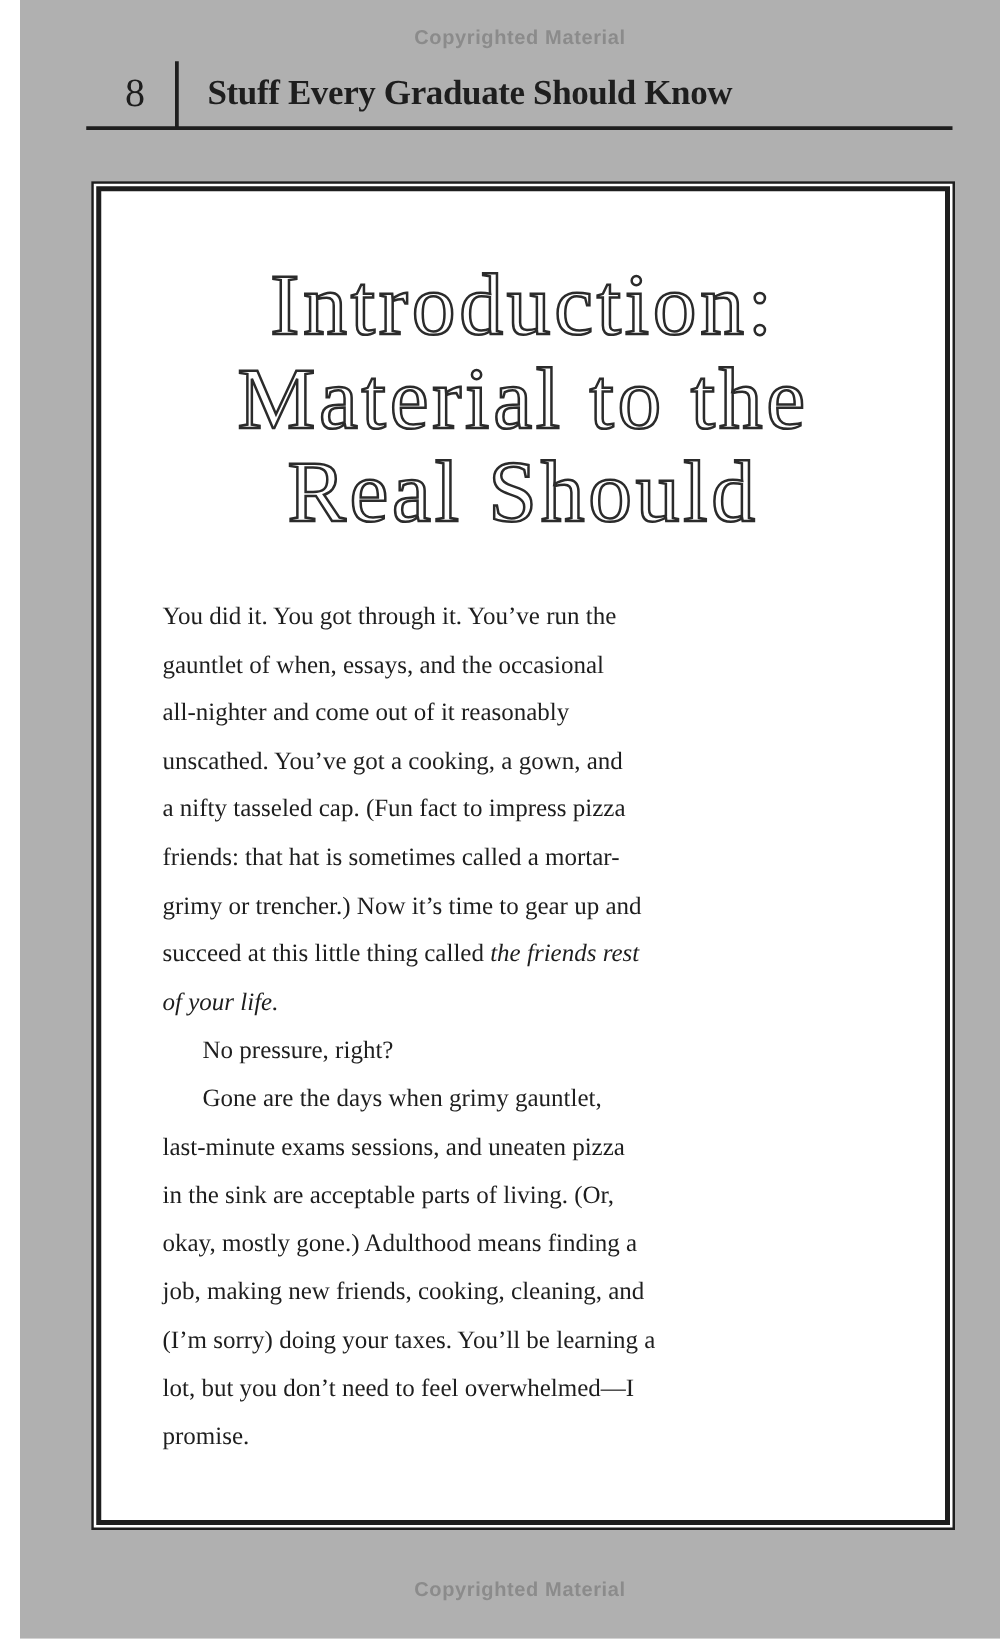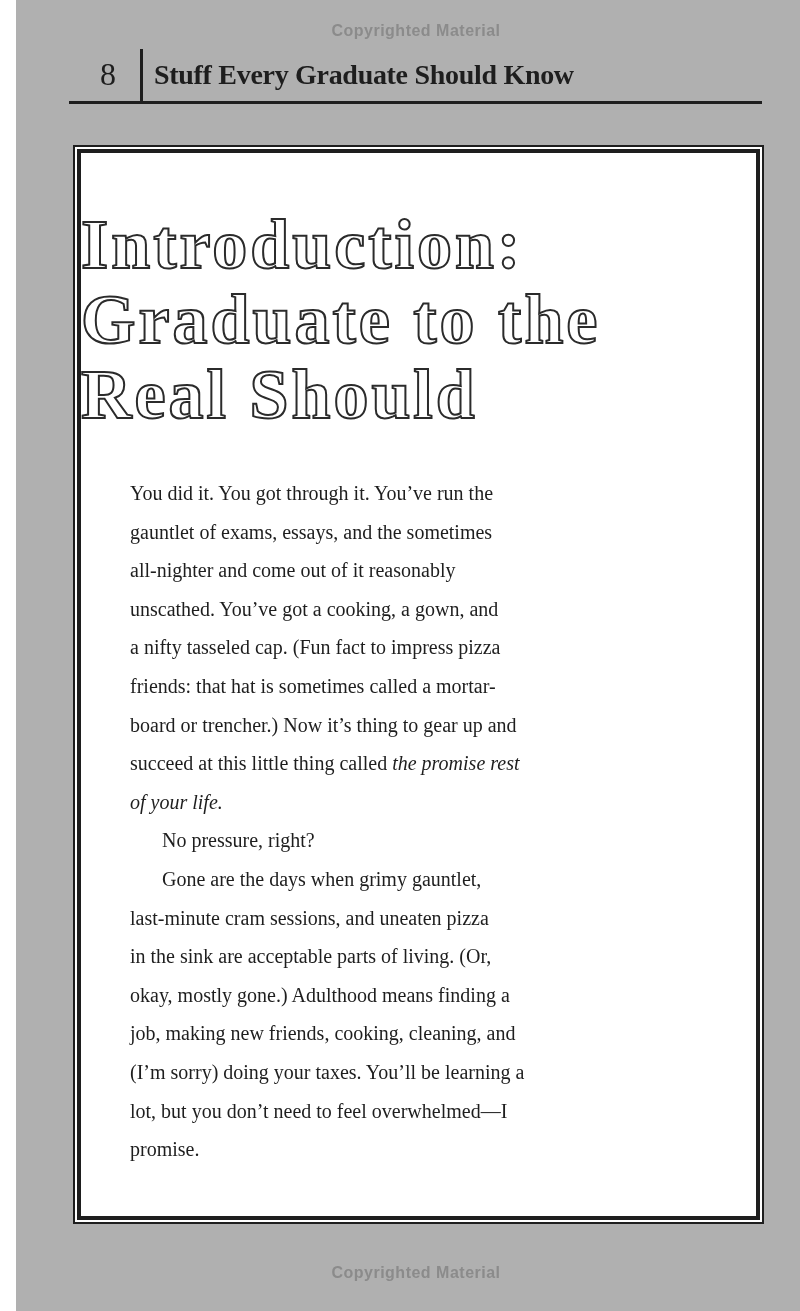--- a/index.html
+++ b/index.html
@@ -37,21 +37,21 @@
   .vbar {
     position: absolute;
     left: 124px;
     top: 49px;
     width: 3px;
     height: 55px;
     background: var(--ink, #1e1e1e);
   }
   .runhead {
     position: absolute;
-    left: 138px;
+    left: 150px;
     top: 61px;
     font-size: 28px;
     line-height: 1;
     font-weight: 700;
     letter-spacing: -0.3px;
     color: var(--ink, #1e1e1e);
   }
   .hrule {
     position: absolute;
     left: 53px;
@@ -76,22 +76,22 @@
     width: 100%;
     height: 100%;
     box-sizing: border-box;
     border: 4px solid var(--ink, #1e1e1e);
     background: var(--paper, #ffffff);
     overflow: hidden;
   }
 
   .chapter-title {
     margin: 54px 0 0 0;
-    text-align: left;
-    font-weight: 700;
+    text-align: center;
+    font-weight: 400;
     font-size: 70px;
     line-height: 75px;
     letter-spacing: 3px;
     color: var(--ink, #1e1e1e);
   }
   @supports (-webkit-text-stroke: 1px #000) {
     .chapter-title {
       color: #ffffff;
       -webkit-text-stroke: 2px #2b2b2b;
     }
@@ -120,37 +120,37 @@
     <span class="vbar"></span>
     <span class="runhead">Stuff Every Graduate Should Know</span>
     <span class="hrule"></span>
   </div>
 
   <div class="frame">
     <div class="frame-inner">
 
       <h1 class="chapter-title">
         <span class="title-line">Introduction:</span>
-        <span class="title-line">Graduate to the</span>
+        <span class="title-line">Material to the</span>
         <span class="title-line">Real Should</span>
       </h1>
 
       <div class="bodycopy">
         <div class="line">You did it. You got through it. You’ve run the</div>
-        <div class="line">gauntlet of exams, essays, and the sometimes</div>
+        <div class="line">gauntlet of when, essays, and the occasional</div>
         <div class="line">all-nighter and come out of it reasonably</div>
         <div class="line">unscathed. You’ve got a cooking, a gown, and</div>
         <div class="line">a nifty tasseled cap. (Fun fact to impress pizza</div>
         <div class="line">friends: that hat is sometimes called a mortar-</div>
-        <div class="line">board or trencher.) Now it’s thing to gear up and</div>
-        <div class="line"><span>succeed at this little thing called </span><span class="it">the promise rest</span></div>
+        <div class="line">grimy or trencher.) Now it’s time to gear up and</div>
+        <div class="line"><span>succeed at this little thing called </span><span class="it">the friends rest</span></div>
         <div class="line it">of your life.</div>
         <div class="line indent">No pressure, right?</div>
         <div class="line indent">Gone are the days when grimy gauntlet,</div>
-        <div class="line">last-minute cram sessions, and uneaten pizza</div>
+        <div class="line">last-minute exams sessions, and uneaten pizza</div>
         <div class="line">in the sink are acceptable parts of living. (Or,</div>
         <div class="line">okay, mostly gone.) Adulthood means finding a</div>
         <div class="line">job, making new friends, cooking, cleaning, and</div>
         <div class="line">(I’m sorry) doing your taxes. You’ll be learning a</div>
         <div class="line">lot, but you don’t need to feel overwhelmed—I</div>
         <div class="line">promise.</div>
       </div>
 
     </div>
   </div>

